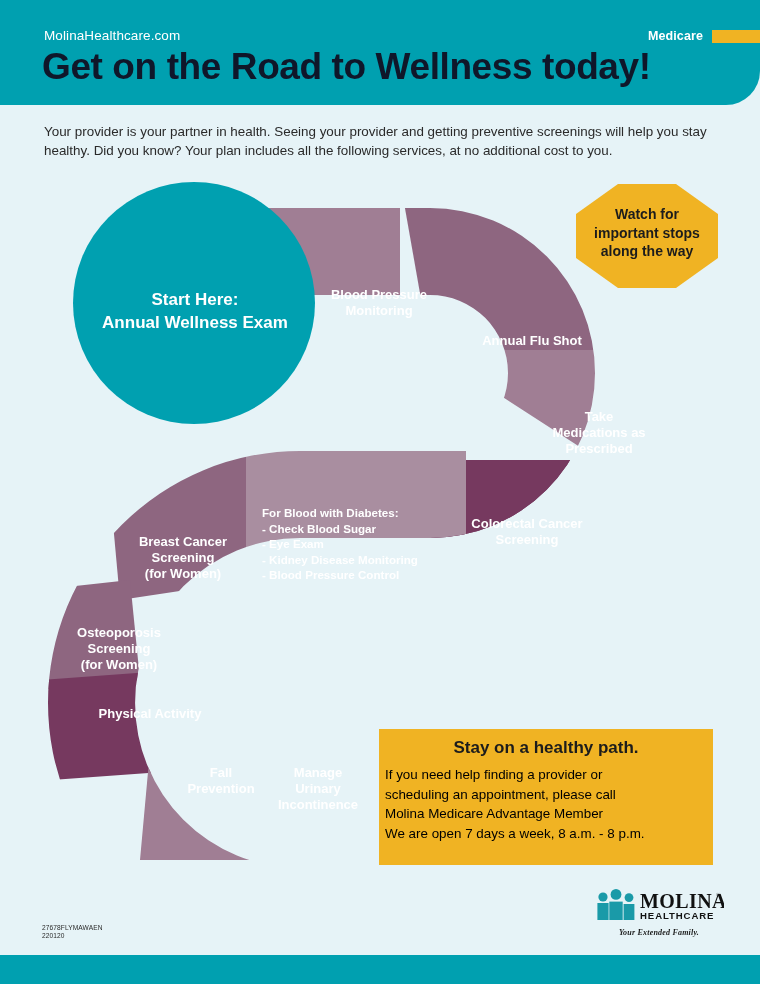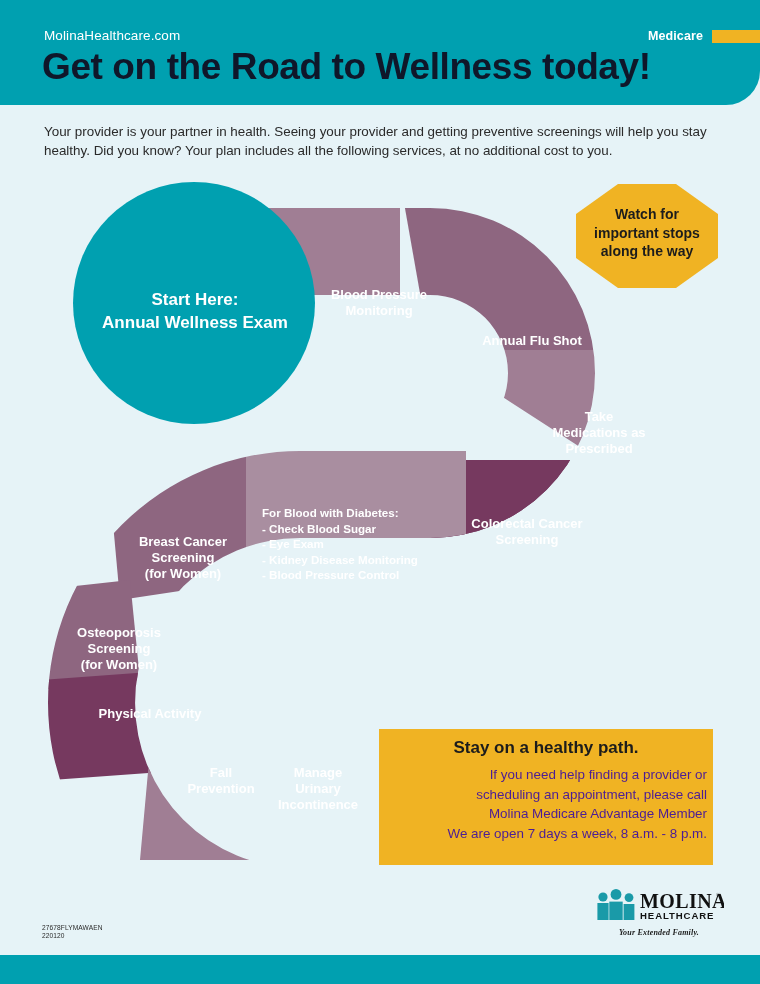--- a/index.html
+++ b/index.html
@@ -74,21 +74,21 @@
   .contact-box{
     position:absolute;left:379px;top:729px;width:334px;height:136px;
     background:#f0b323;
   }
   .contact-title{
     position:absolute;left:379px;top:738px;width:334px;
     text-align:center;color:#1c1c1c;font-weight:bold;font-size:17px;
   }
   .contact-body{
     position:absolute;left:385px;top:765px;width:322px;
-    text-align:right;color:#4c1d95;font-size:13.4px;line-height:19.6px;
+    text-align:left;color:#000000;font-size:13.4px;line-height:19.6px;
   }
 
   
   .logo{position:absolute;left:594px;top:888px;width:130px;height:48px;}
   .logo-tagline{
     position:absolute;left:594px;top:928px;width:130px;text-align:center;
     color:#1c1c1c;font-size:8px;font-family:"Liberation Serif", serif;
     font-style:italic;font-weight:bold;letter-spacing:.2px;
   }
 

